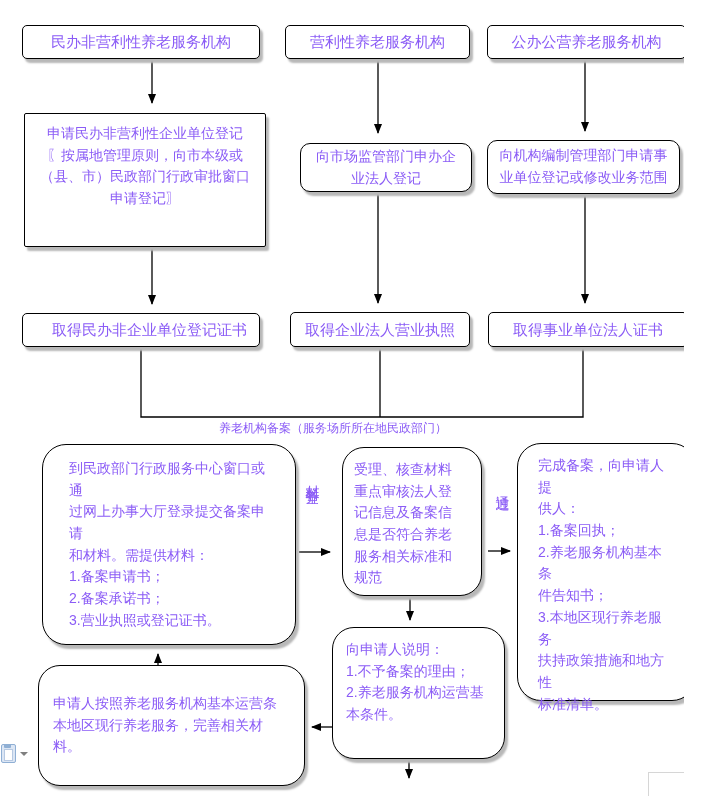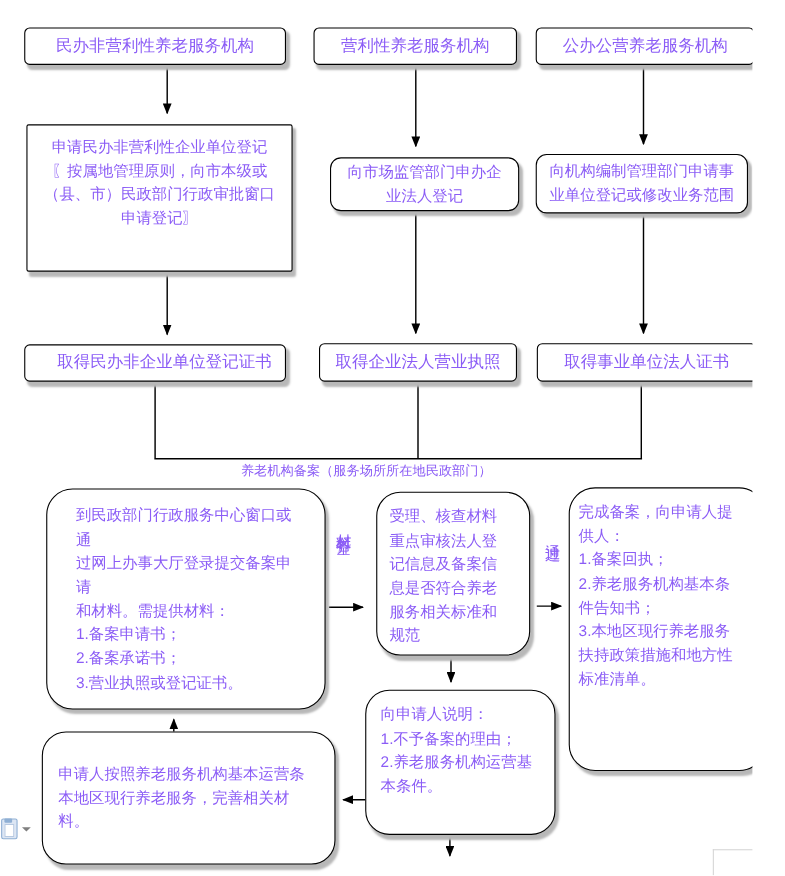--- a/index.html
+++ b/index.html
@@ -92,21 +92,21 @@
 
   <div class="shape round ml" style="left:342px;top:447px;width:140px;height:149px;padding:11px 11px;border-radius:22px;">受理、核查材料
 重点审核法人登
 记信息及备案信
 息是否符合养老
 服务相关标准和
 规范</div>
 
   <div class="vtext" style="left:494px;top:484px;height:48px;">通过</div>
 
-  <div class="shape round ml" style="left:517px;top:443px;width:179px;height:258px;padding:11px 8px;">完成备案，向申请人提
+  <div class="shape round ml" style="left:517px;top:443px;width:179px;height:258px;padding:11px 20px;">完成备案，向申请人提
 供人：
 1.备案回执；
 2.养老服务机构基本条
 件告知书；
 3.本地区现行养老服务
 扶持政策措施和地方性
 标准清单。</div>
 
   <div class="lbl14" style="left:356px;top:601px;">未通过</div>
 

